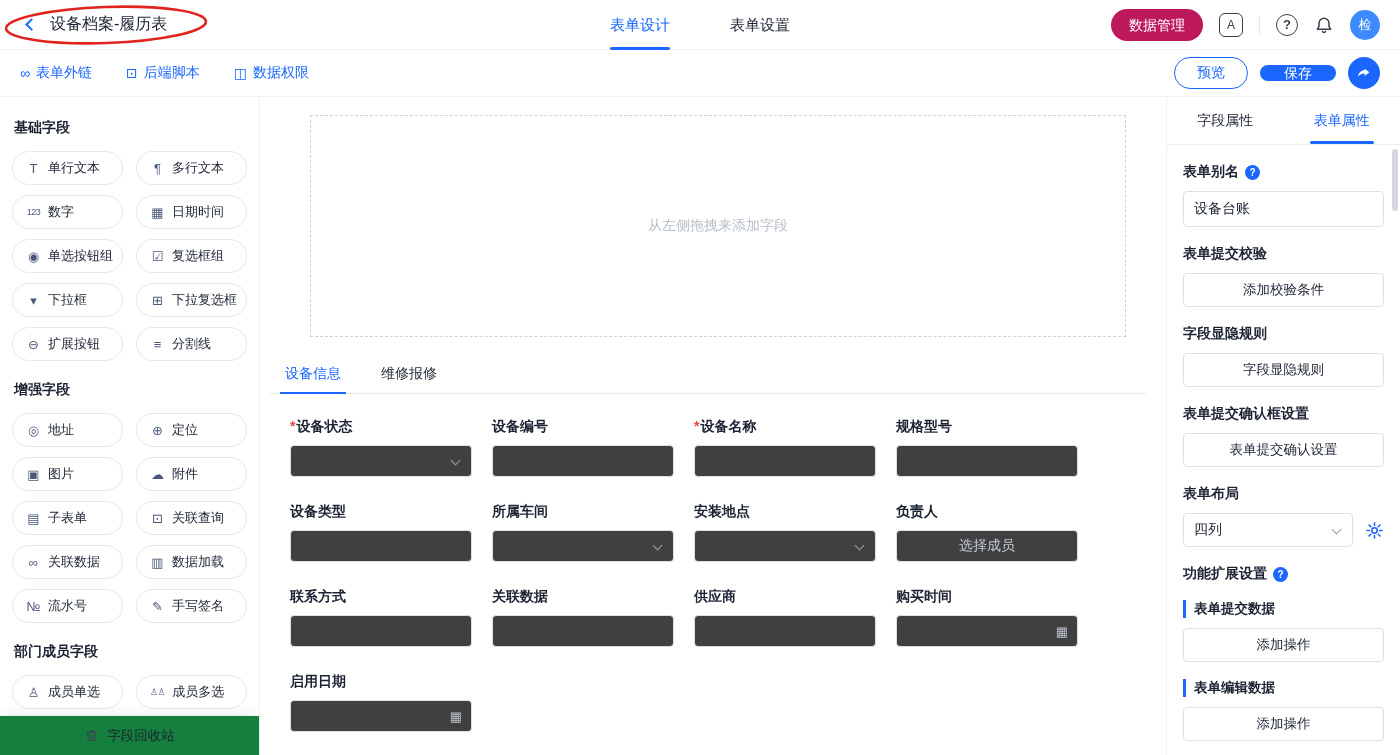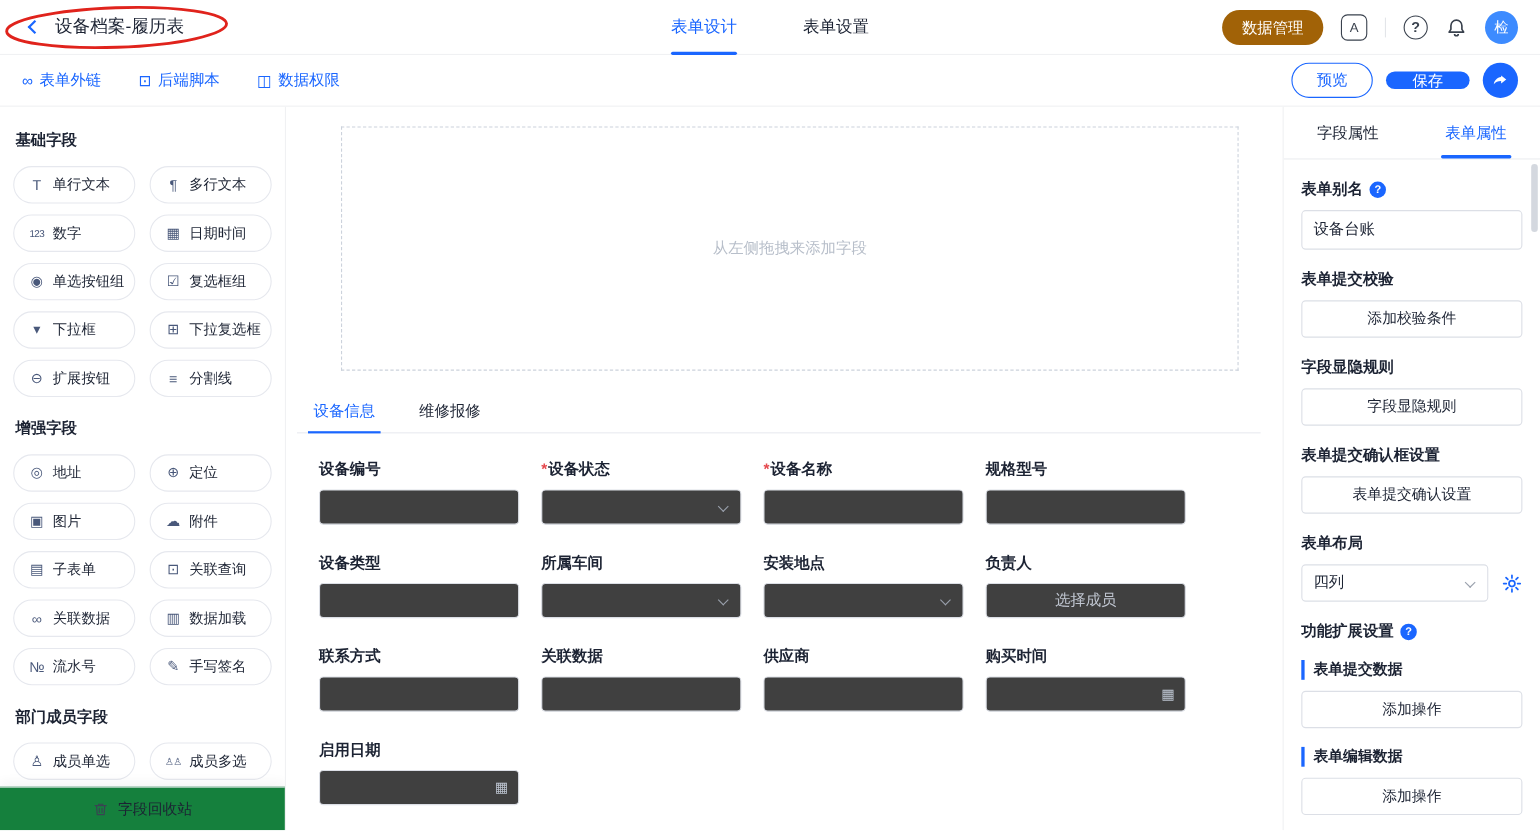--- a/index.html
+++ b/index.html
@@ -11,21 +11,21 @@
   .header { height:50px; display:flex; align-items:center; padding:0 20px; border-bottom:1px solid #f0f1f3; position:relative; }
   .back-btn { width:22px; height:22px; display:flex; align-items:center; justify-content:center; cursor:pointer; margin-right:8px; }
   .chev-left { width:9px; height:9px; border:solid #1a66ff; border-width:0 2px 2px 0; transform:rotate(135deg); }
   .doc-title { font-size:16px; font-weight:500; color:#1c2333; }
   .annotation { position:absolute; left:0; top:2px; width:220px; height:46px; pointer-events:none; }
   .header-tabs { position:absolute; left:50%; transform:translateX(-50%); height:50px; display:flex; }
   .h-tab { height:50px; line-height:50px; margin:0 30px; font-size:15px; color:#1c2333; cursor:pointer; position:relative; }
   .h-tab.active { color:#1a66ff; font-weight:500; }
   .h-tab.active::after { content:""; position:absolute; left:0; right:0; bottom:0; height:3px; background:#1a66ff; border-radius:2px; }
   .header-right { margin-left:auto; display:flex; align-items:center; gap:16px; }
-  .btn-green { height:32px; line-height:32px; padding:0 18px; background:#a16207; color:#fff; font-size:14px; border:none; border-radius:17px; cursor:pointer; }
+  .btn-green { height:32px; line-height:32px; padding:0 18px; background:#be185d; color:#fff; font-size:14px; border:none; border-radius:17px; cursor:pointer; }
   .translate-box { width:24px; height:24px; border:1.7px solid #39414d; border-radius:6px; display:flex; align-items:center; justify-content:center; font-size:12px; color:#39414d; cursor:pointer; }
   .v-div { width:1px; height:18px; background:#e3e5e9; }
   .help-circle { width:22px; height:22px; border:1.7px solid #39414d; border-radius:50%; display:flex; align-items:center; justify-content:center; font-size:13px; font-weight:700; color:#39414d; cursor:pointer; }
   .icon-btn { display:flex; align-items:center; justify-content:center; cursor:pointer; }
   .avatar { width:30px; height:30px; border-radius:50%; background:#3d8bff; color:#fff; font-size:13px; display:flex; align-items:center; justify-content:center; cursor:pointer; }
 
   
   .toolbar { height:47px; display:flex; align-items:center; padding:0 20px; border-bottom:1px solid #f0f1f3; }
   .tool-link { display:flex; align-items:center; gap:6px; color:#1a66ff; font-size:14px; margin-right:34px; cursor:pointer; }
   .tool-link .glyph { font-size:14px; }
@@ -252,29 +252,29 @@
       </div>
 
       <div class="canvas-tabs">
         <div class="c-tab active">设备信息</div>
         <div class="c-tab">维修报修</div>
       </div>
 
       <div class="form-grid">
 
         <div>
+          <div class="fld-label"><span class="star">*</span><span>设备状态</span></div>
+          <div class="ctrl">
+              <span class="chev-down"></span>
+            </div>
+        </div>
+
+        <div>
           <div class="fld-label"><span>设备编号</span></div>
           <div class="ctrl"></div>
-        </div>
-
-        <div>
-          <div class="fld-label"><span class="star">*</span><span>设备状态</span></div>
-          <div class="ctrl">
-              <span class="chev-down"></span>
-            </div>
         </div>
 
         <div>
           <div class="fld-label"><span class="star">*</span><span>设备名称</span></div>
           <div class="ctrl"></div>
         </div>
 
         <div>
           <div class="fld-label"><span>规格型号</span></div>
           <div class="ctrl"></div>

